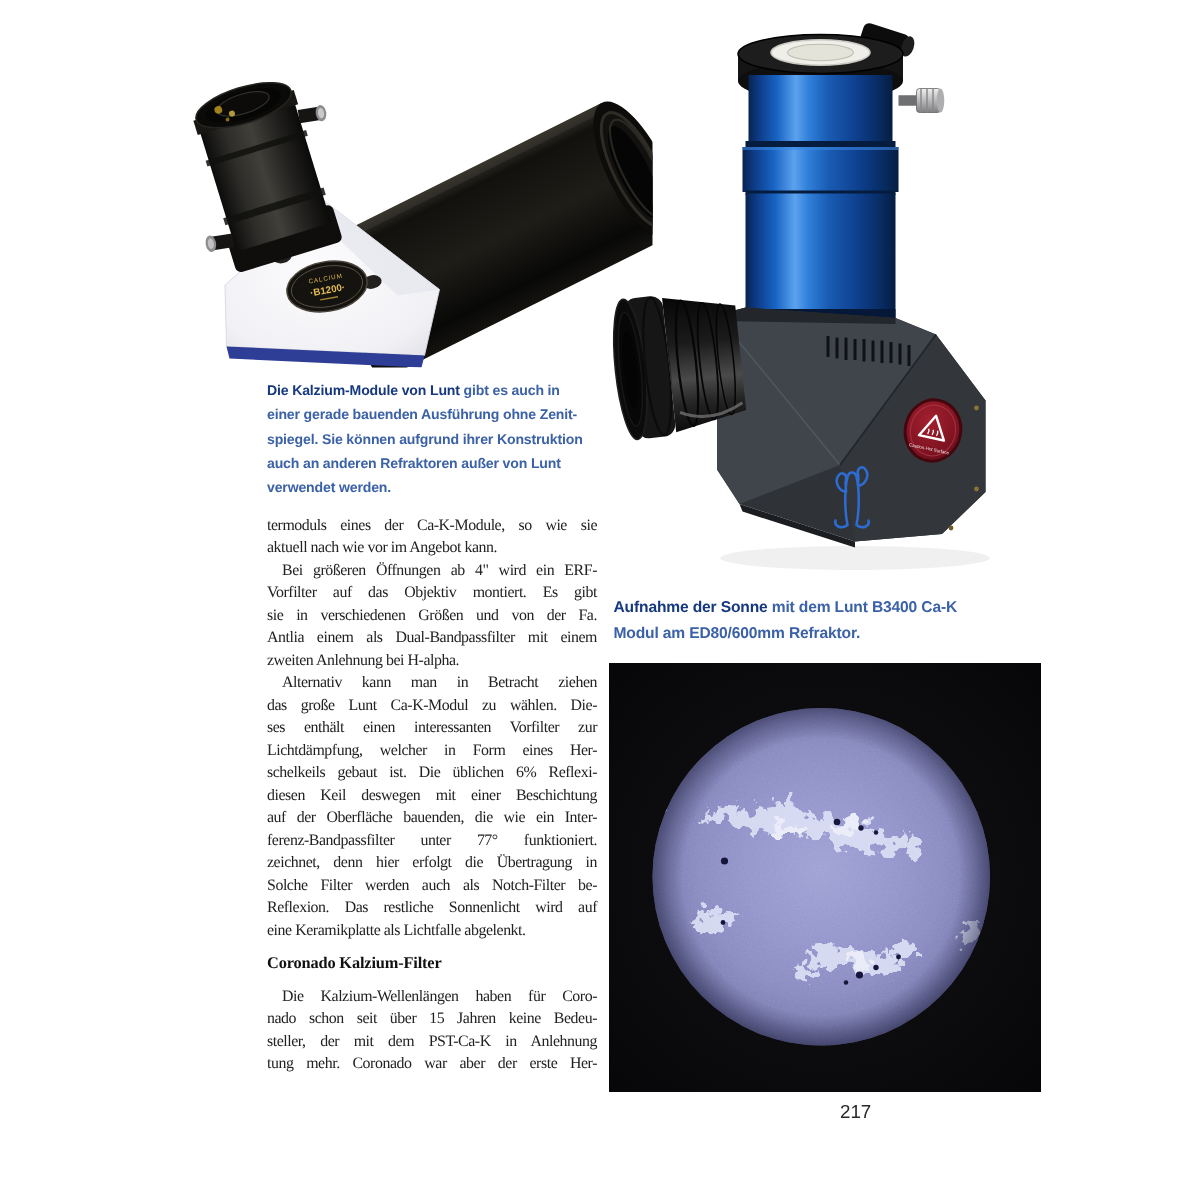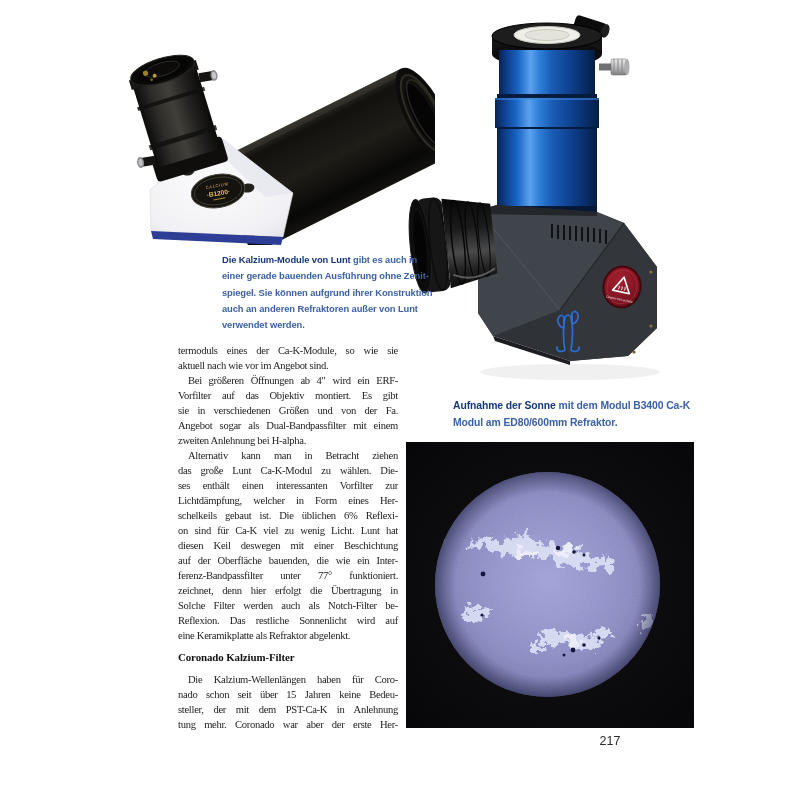--- a/index.html
+++ b/index.html
@@ -3,37 +3,37 @@
 <meta charset="utf-8">
 <style>
   html,body{margin:0;padding:0;background:#ffffff;}
   .page{position:relative;width:800px;height:800px;background:#ffffff;overflow:hidden;
         font-family:"Liberation Serif", serif;}
   .abs{position:absolute;}
 
   
   .cap-block{left:178px;top:252px;width:220px;}
   .cap-line{white-space:nowrap;line-height:16.3px;font-family:"Liberation Sans",sans-serif;
-            font-size:9.4px;letter-spacing:-0.1px;color:#3b61a7;font-weight:600;margin-left:44px;}
+            font-size:9.4px;letter-spacing:-0.1px;color:#3b61a7;font-weight:600;}
   .cap-bold{font-weight:800;color:#16387e;}
 
   
   .cap2-block{left:409px;top:397px;width:280px;}
   .cap2{line-height:17px;font-size:10.4px;}
 
   
   .body-block{left:178px;top:343px;width:220px;color:#222222;}
   .bline{line-height:15px;font-size:10.6px;letter-spacing:-0.3px;color:#222;
          font-family:"Liberation Serif",serif;}
   .just{text-align:justify;text-align-last:justify;}
   .ind{text-indent:10px;}
   .bhead{font-weight:bold;font-size:10.9px;letter-spacing:-0.1px;color:#111;}
   .gap{height:7px;}
 
-  .pagenum{left:560px;top:734px;width:100px;text-align:center;
+  .pagenum{left:560px;top:734px;width:100px;
            font-family:"Liberation Sans",sans-serif;font-size:12.5px;color:#2a2a2a;}
 
   svg{display:block;}
 </style>
 </head>
 <body>
 
 <div class="page">
 
   <svg class="abs" style="left:25px;top:15px;" width="410" height="230" viewBox="0 0 410 230">
@@ -236,51 +236,50 @@
         <div class="cap-line">einer gerade bauenden Ausführung ohne Zenit-</div>
         <div class="cap-line">spiegel. Sie können aufgrund ihrer Konstruktion</div>
         <div class="cap-line">auch an anderen Refraktoren außer von Lunt</div>
         <div class="cap-line">verwendet werden.</div>
       </div>
   </div>
 
   <div class="abs body-block">
     <div>
         <div class="bline just">termoduls eines der Ca-K-Module, so wie sie</div>
-        <div class="bline">aktuell nach wie vor im Angebot sind.</div>
+        <div class="bline">aktuell nach wie vor im Angebot kann.</div>
         <div class="bline just ind">Bei größeren Öffnungen ab 4" wird ein ERF-</div>
         <div class="bline just">Vorfilter auf das Objektiv montiert. Es gibt</div>
         <div class="bline just">sie in verschiedenen Größen und von der Fa.</div>
-        <div class="bline just">Angebot sogar als Dual-Bandpassfilter mit einem</div>
+        <div class="bline just">Antlia einem als Dual-Bandpassfilter mit einem</div>
         <div class="bline">zweiten Anlehnung bei H-alpha.</div>
         <div class="bline just ind">Alternativ kann man in Betracht ziehen</div>
         <div class="bline just">das große Lunt Ca-K-Modul zu wählen. Die-</div>
         <div class="bline just">ses enthält einen interessanten Vorfilter zur</div>
         <div class="bline just">Lichtdämpfung, welcher in Form eines Her-</div>
         <div class="bline just">schelkeils gebaut ist. Die üblichen 6% Reflexi-</div>
-        <div class="bline just">on sind für Ca-K viel zu wenig Licht. Lunt hat</div>
         <div class="bline just">diesen Keil deswegen mit einer Beschichtung</div>
         <div class="bline just">auf der Oberfläche bauenden, die wie ein Inter-</div>
         <div class="bline just">ferenz-Bandpassfilter unter 77° funktioniert.</div>
         <div class="bline just">zeichnet, denn hier erfolgt die Übertragung in</div>
         <div class="bline just">Solche Filter werden auch als Notch-Filter be-</div>
         <div class="bline just">Reflexion. Das restliche Sonnenlicht wird auf</div>
-        <div class="bline">eine Keramikplatte als Refraktor abgelenkt.</div>
+        <div class="bline">eine Keramikplatte als Lichtfalle abgelenkt.</div>
         <div class="gap"></div>
         <div class="bline bhead">Coronado Kalzium-Filter</div>
         <div class="gap"></div>
         <div class="bline just ind">Die Kalzium-Wellenlängen haben für Coro-</div>
         <div class="bline just">nado schon seit über 15 Jahren keine Bedeu-</div>
         <div class="bline just">steller, der mit dem PST-Ca-K in Anlehnung</div>
         <div class="bline just">tung mehr. Coronado war aber der erste Her-</div>
       </div>
   </div>
 
   <div class="abs cap2-block">
-    <div class="cap-line cap2"><span class="cap-bold">Aufnahme der Sonne</span><span> mit dem Modul B3400 Ca-K</span></div>
+    <div class="cap-line cap2"><span class="cap-bold">Aufnahme der Sonne</span><span> mit dem Lunt B3400 Ca-K</span></div>
     <div>
         <div class="cap-line cap2">Modul am ED80/600mm Refraktor.</div>
       </div>
   </div>
 
   <svg class="abs" style="left:406px;top:442px;" width="288" height="286" viewBox="0 0 288 286">
     <defs>
       <radialGradient id="sunG" cx="0.5" cy="0.48" r="0.52">
         <stop offset="0" stop-color="#9fa1d6"></stop>
           <stop offset="0.45" stop-color="#9294cb"></stop>

